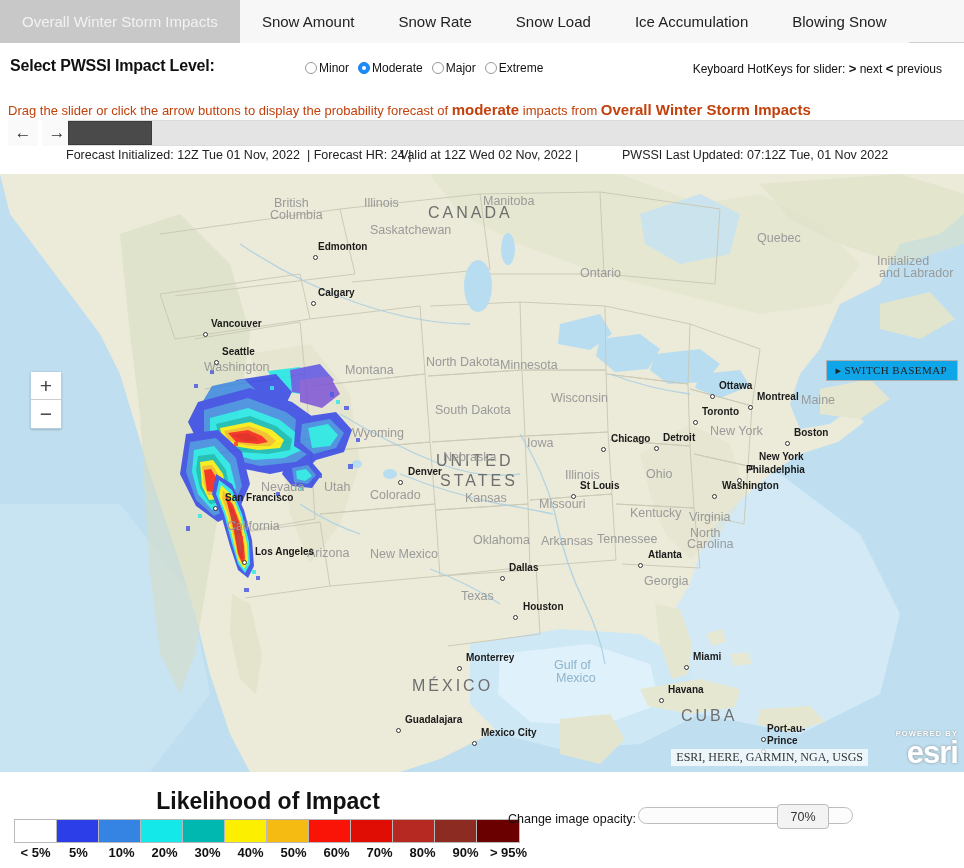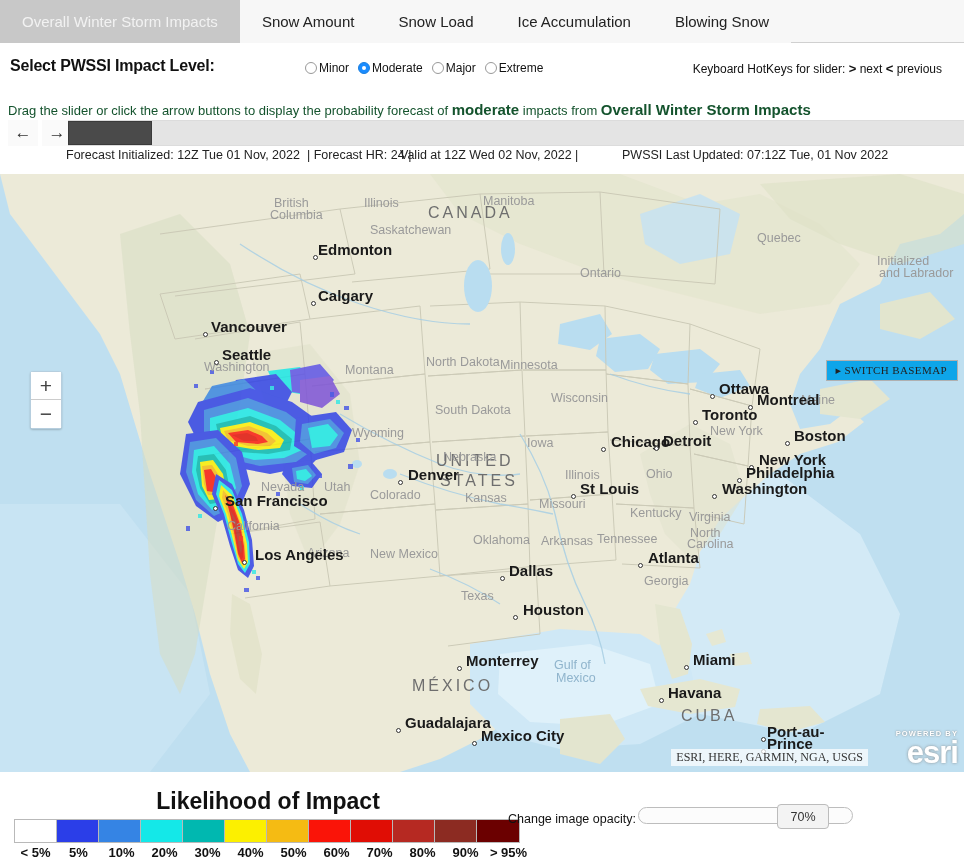--- a/index.html
+++ b/index.html
@@ -59,21 +59,21 @@
   }
   .hotkeys {
     position: absolute; right: 22px; top: 18px;
     font-size: 12px; color: #111; white-space: nowrap;
   }
   .hotkeys b { font-weight: bold; font-size: 13px; }
 
   
   .instruction {
     position: absolute; left: 8px; top: 101px;
-    font-size: 13px; color: #14532d; white-space: nowrap;
+    font-size: 13px; color: #c2410c; white-space: nowrap;
   }
   .instruction .em1 { font-weight: bold; font-size: 15px; }
   .instruction .em2 { font-weight: bold; font-size: 15px; }
 
   
   .slider-row {
     position: absolute; left: 0; top: 120px; width: 964px; height: 26px;
   }
   .arrow-btn {
     position: absolute; top: 0; width: 30px; height: 26px;
@@ -113,21 +113,21 @@
   .map svg { position: absolute; left: 0; top: 0; }
   .map-label {
     position: absolute; white-space: nowrap;
     font-family: "Liberation Sans", sans-serif;
     pointer-events: none;
   }
   .lbl-country {
     font-size: 16px; letter-spacing: 3px; color: #6e6e6e; font-weight: normal;
   }
   .lbl-state { font-size: 12.5px; color: #9a9a9a; }
-  .lbl-city { font-size: 15px; color: #1a1a1a; font-weight: bold; }
+  .lbl-city { font-size: 10px; color: #1a1a1a; font-weight: bold; }
   .lbl-water { font-size: 12.5px; color: #8fb4cc; }
   .city-dot {
     position: absolute; width: 5px; height: 5px; border-radius: 50%;
     background: #fff; border: 1px solid #333;
   }
   .zoom-ctrl {
     position: absolute; left: 30px; top: 197px;
     width: 32px; border: 1px solid #b6cede; border-radius: 3px;
     background: #fff; box-shadow: 0 1px 2px rgba(0,0,0,.2); z-index: 20;
   }
@@ -200,20 +200,23 @@
 <body>
 
 <div id="app">
 
   <div class="tabbar">
     <div class="tab active">
         <span>Overall Winter Storm Impacts</span>
       </div>
     <div class="tab">
         <span>Snow Amount</span>
+      </div>
+    <div class="tab">
+        <span>Snow Rate</span>
       </div>
     <div class="tab">
         <span>Snow Load</span>
       </div>
     <div class="tab">
         <span>Ice Accumulation</span>
       </div>
     <div class="tab">
         <span>Blowing Snow</span>
       </div>

